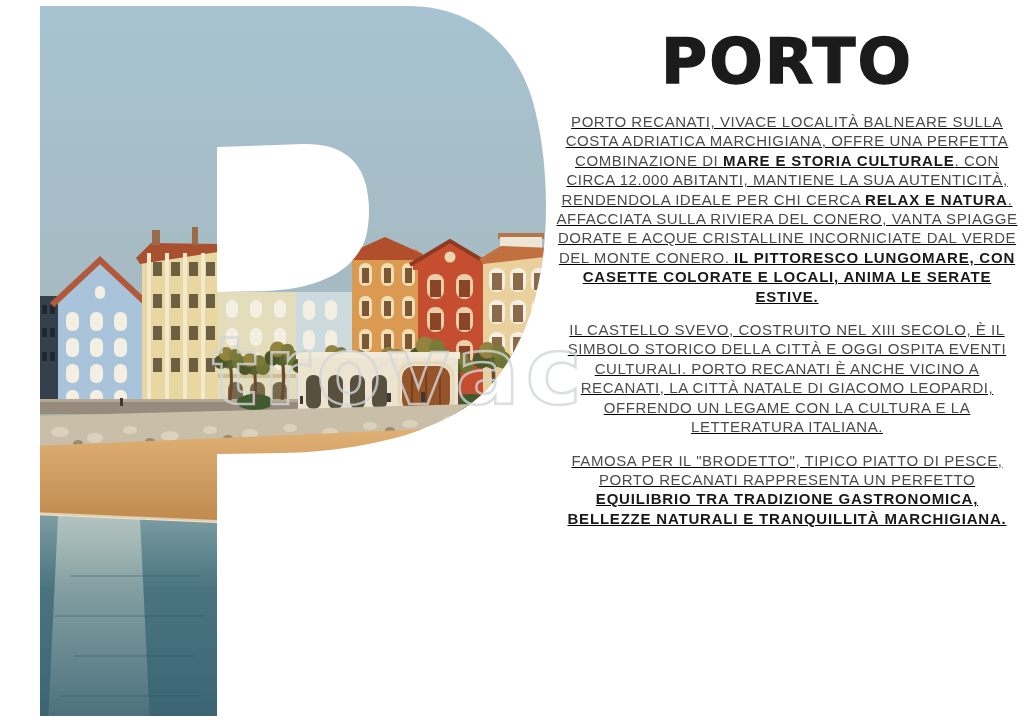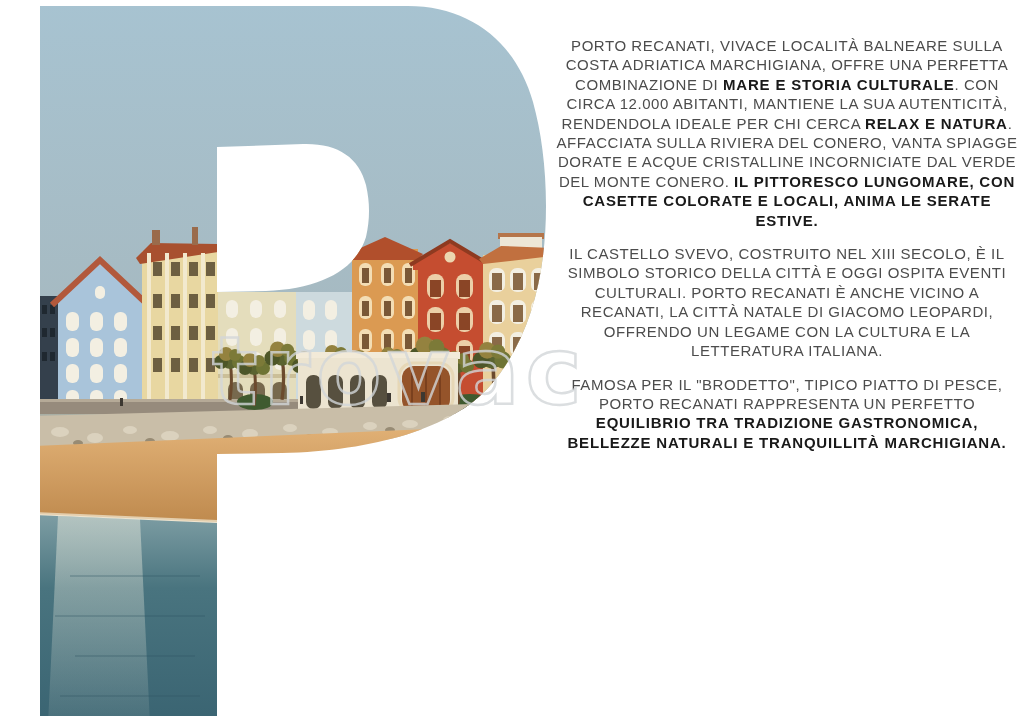--- a/index.html
+++ b/index.html
@@ -5,21 +5,21 @@
   html,body{margin:0;padding:0;background:#fff;width:1024px;height:724px;overflow:hidden;}
   .stage{position:relative;width:1024px;height:724px;background:#fff;font-family:"Liberation Sans",sans-serif;}
   .photo-wrap{position:absolute;left:0;top:0;width:560px;height:724px;z-index:1;}
   .watermark{position:absolute;left:212px;top:316px;width:372px;height:118px;overflow:hidden;
     font-family:"DejaVu Sans",sans-serif;font-weight:700;font-size:95px;letter-spacing:6px;
     color:transparent;-webkit-text-stroke:2.5px rgba(210,214,216,0.8);z-index:3;pointer-events:none;white-space:nowrap;}
   .right-col{position:absolute;left:556px;top:0;width:462px;z-index:2;text-align:center;}
   .title{font-family:"DejaVu Sans",sans-serif;font-weight:800;color:var(--ink,#1b1b1b);
     font-size:63px;line-height:99px;letter-spacing:2px;padding-top:12px;
     -webkit-text-stroke:1.3px currentColor;}
-  .body{margin-top:24px;}
+  .body{margin-top:1px;text-decoration:underline;}
   .body p{margin:0 0 14px;font-size:15px;line-height:19.4px;letter-spacing:0.55px;
     color:var(--body-text,#4c4c4c);font-family:"Liberation Sans",sans-serif;}
   .body p b{font-weight:700;color:var(--bold-text,#191919);letter-spacing:0.8px;}
 </style>
 </head>
 <body>
 
 <div class="stage">
 
   <div class="photo-wrap">
@@ -312,20 +312,21 @@
           </g>
         </g>
       </g>
     </svg>
   </div>
 
   <div class="watermark">trovacasa</div>
 
   <div class="right-col">
     <div class="title">
+      <div>PORTO</div>
     </div>
     <div class="body">
         <p><span>PORTO RECANATI, VIVACE LOCALITÀ BALNEARE SULLA COSTA ADRIATICA MARCHIGIANA, OFFRE UNA PERFETTA COMBINAZIONE DI </span><b>MARE E STORIA CULTURALE</b><span>. CON CIRCA 12.000 ABITANTI, MANTIENE LA SUA AUTENTICITÀ, RENDENDOLA IDEALE PER CHI CERCA </span><b>RELAX E NATURA</b><span>. AFFACCIATA SULLA RIVIERA DEL CONERO, VANTA SPIAGGE DORATE E ACQUE CRISTALLINE INCORNICIATE DAL VERDE DEL MONTE CONERO. </span><b>IL PITTORESCO LUNGOMARE, CON CASETTE COLORATE E LOCALI, ANIMA LE SERATE ESTIVE.</b></p>
         <p><span>IL CASTELLO SVEVO, COSTRUITO NEL XIII SECOLO, È IL SIMBOLO STORICO DELLA CITTÀ E OGGI OSPITA EVENTI CULTURALI. PORTO RECANATI È ANCHE VICINO A RECANATI, LA CITTÀ NATALE DI GIACOMO LEOPARDI, OFFRENDO UN LEGAME CON LA CULTURA E LA LETTERATURA ITALIANA.</span></p>
         <p><span>FAMOSA PER IL "BRODETTO", TIPICO PIATTO DI PESCE, PORTO RECANATI RAPPRESENTA UN PERFETTO </span><b>EQUILIBRIO TRA TRADIZIONE GASTRONOMICA, BELLEZZE NATURALI E TRANQUILLITÀ MARCHIGIANA.</b></p>
       </div>
   </div>
 
 </div>
 

